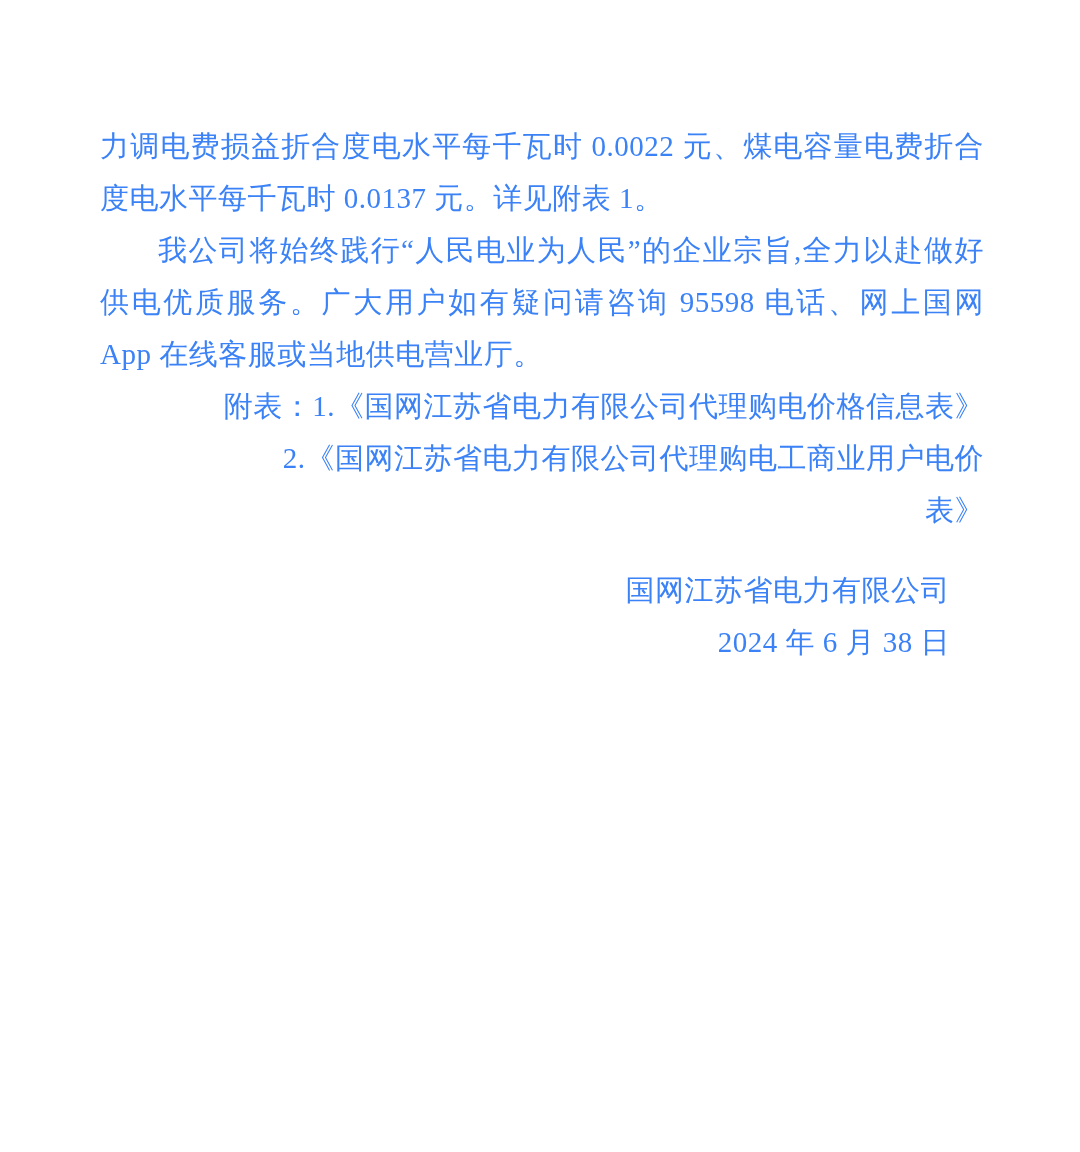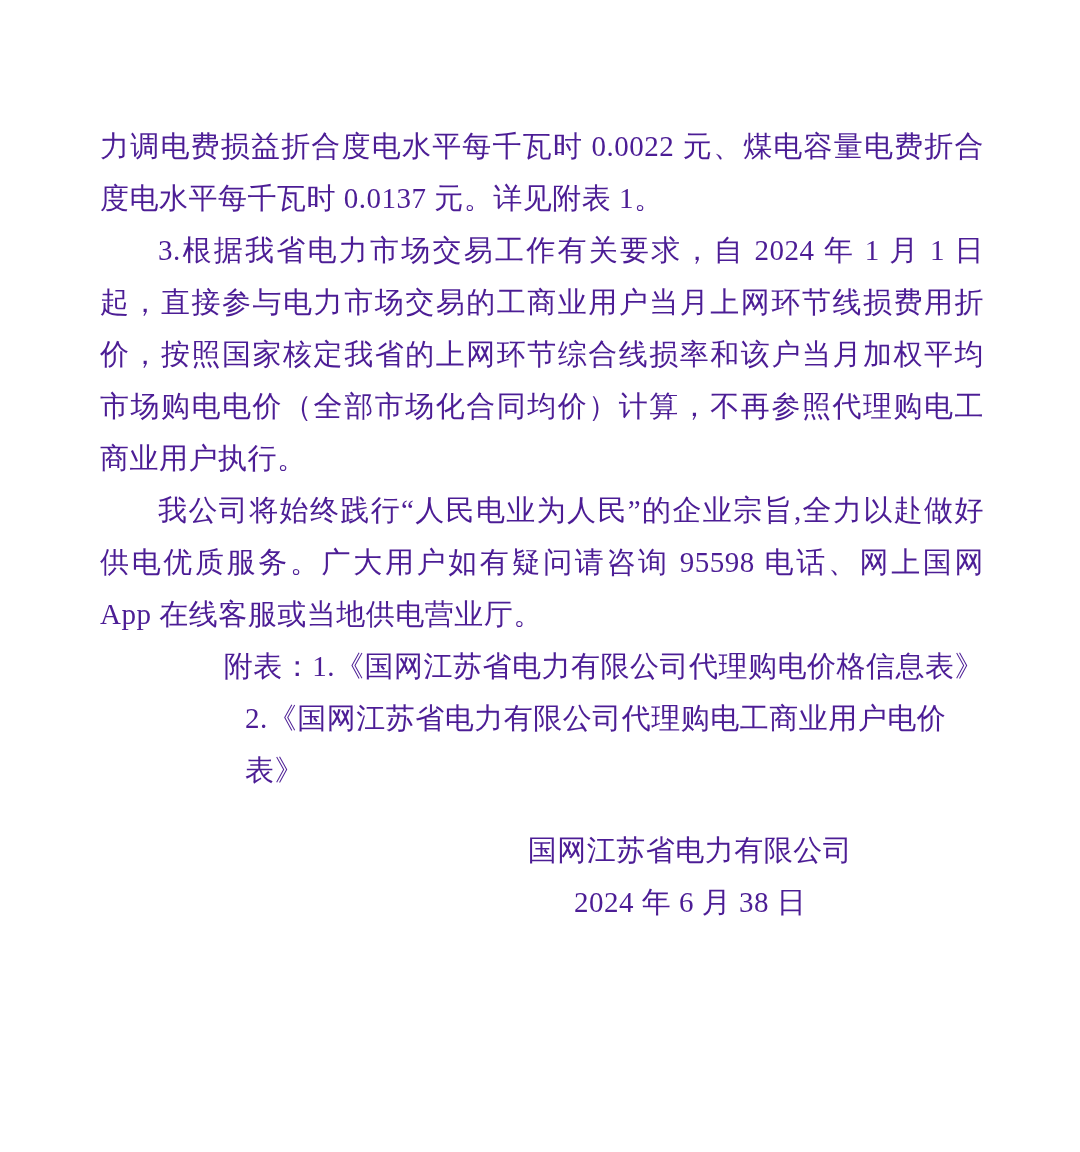--- a/index.html
+++ b/index.html
@@ -15,60 +15,59 @@
     overflow: hidden;
     font-family: "Liberation Serif", "DejaVu Serif", serif;
   }
   .doc-body {
     position: absolute;
     left: 100px;
     top: 120px;
     width: 884px;
     font-size: 29px;
     line-height: 52px;
-    color: #4c1d95;
+    color: #3b82f6;
     text-align: justify;
     text-justify: inter-ideograph;
     letter-spacing: 0.5px;
   }
   .doc-body p {
     margin: 0;
   }
   p.para-indent {
     text-indent: 2em;
   }
   .attachments p.att-first {
     text-indent: 2em;
     text-align: right;
   }
   .attachments p.att-rest {
     padding-left: 5em;
-    text-align: left;
+    text-align: right;
   }
   .signature-block {
     margin-top: 28px;
     width: 520px;
     margin-left: 330px;
     text-align: center;
   }
   .signature-block p {
-    text-align: center;
+    text-align: right;
     text-indent: 0;
   }
 </style>
 </head>
 <body>
 
 <div class="page">
   <div class="doc-body">
 
     <p>力调电费损益折合度电水平每千瓦时 0.0022 元、煤电容量电费折合度电水平每千瓦时 0.0137 元。详见附表 1。</p>
 
 
-    <p class="para-indent">3.根据我省电力市场交易工作有关要求，自 2024 年 1 月 1 日起，直接参与电力市场交易的工商业用户当月上网环节线损费用折价，按照国家核定我省的上网环节综合线损率和该户当月加权平均市场购电电价（全部市场化合同均价）计算，不再参照代理购电工商业用户执行。</p>
 
     <p class="para-indent">我公司将始终践行“人民电业为人民”的企业宗旨,全力以赴做好供电优质服务。广大用户如有疑问请咨询 95598 电话、网上国网 App 在线客服或当地供电营业厅。</p>
 
     <div class="attachments">
       <p class="att-first"><span>附表：</span><span>1.《国网江苏省电力有限公司代理购电价格信息表》</span></p>
       <p class="att-rest">2.《国网江苏省电力有限公司代理购电工商业用户电价表》</p>
     </div>
 
     <div class="signature-block">
       <p>国网江苏省电力有限公司</p>

